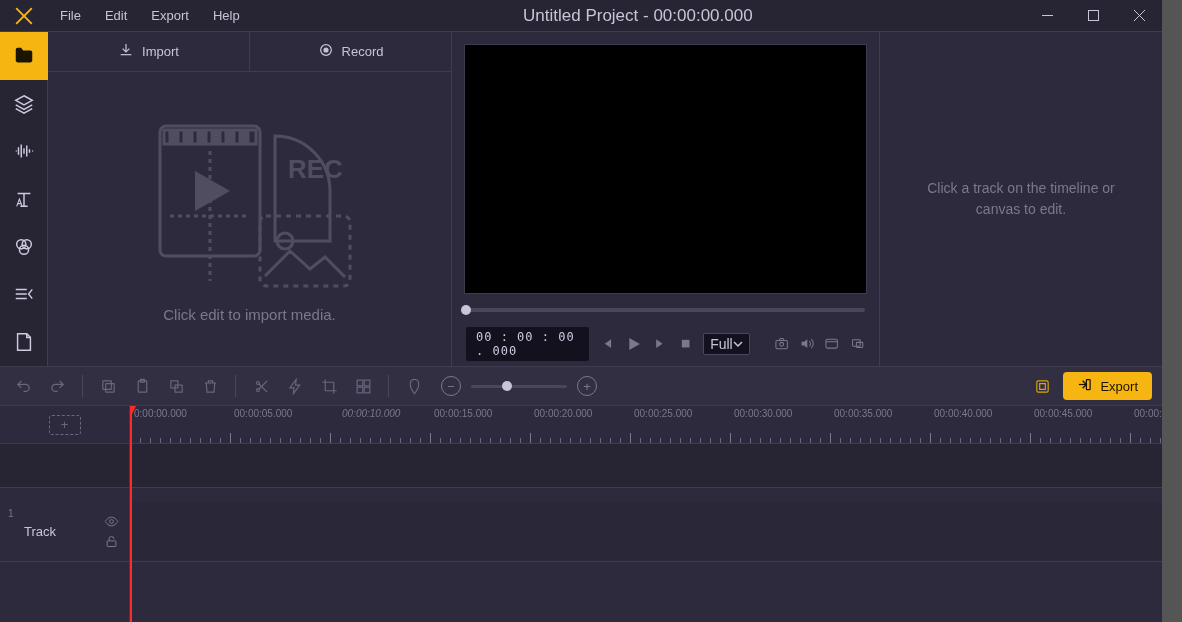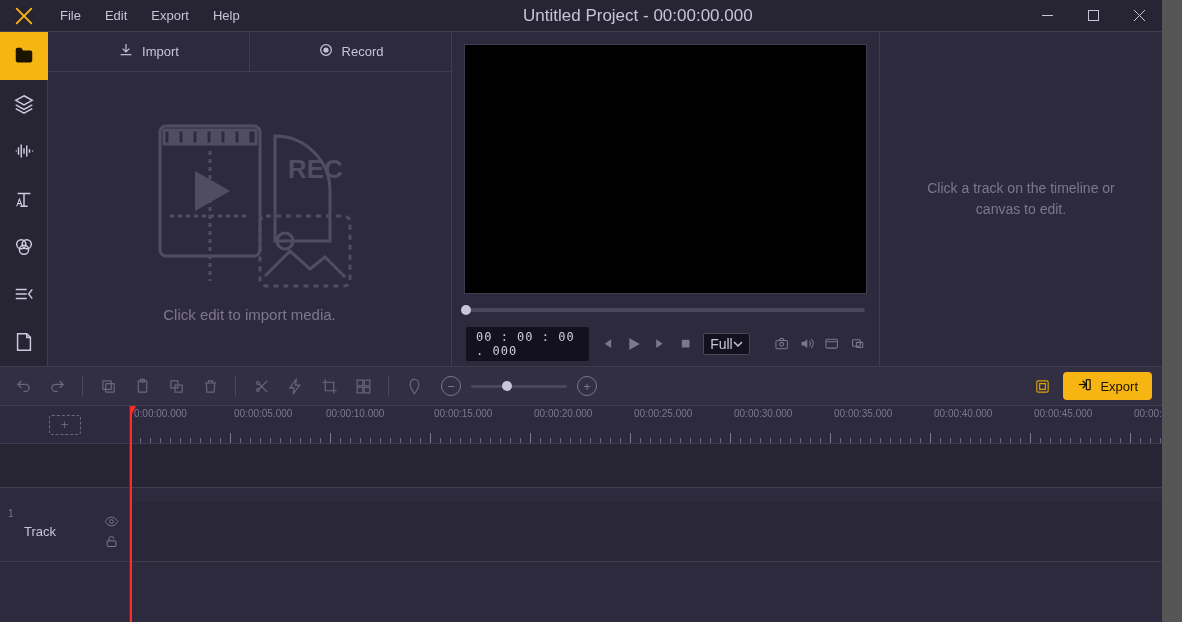--- a/index.html
+++ b/index.html
@@ -428,21 +428,21 @@
             </div>
         </div>
       </div>
     </div>
     <div class="tl-right">
       <div class="playhead"></div>
       <div class="ruler">
         <div class="ruler-labels" id="ruler-labels">
             <div class="ruler-label" style="left: 4px;">0:00:00.000</div>
             <div class="ruler-label" style="left: 104px;">00:00:05.000</div>
-            <div class="ruler-label" style="left: 196px;">00:00:10.000</div>
+            <div class="ruler-label" style="left: 212px; font-style: italic;">00:00:10.000</div>
             <div class="ruler-label" style="left: 304px;">00:00:15.000</div>
             <div class="ruler-label" style="left: 404px;">00:00:20.000</div>
             <div class="ruler-label" style="left: 504px;">00:00:25.000</div>
             <div class="ruler-label" style="left: 604px;">00:00:30.000</div>
             <div class="ruler-label" style="left: 704px; text-align: right;">00:00:35.000</div>
             <div class="ruler-label" style="left: 804px;">00:00:40.000</div>
             <div class="ruler-label" style="left: 904px;">00:00:45.000</div>
             <div class="ruler-label" style="left: 1004px;">00:00:50</div>
           </div>
         <div class="ruler-ticks" id="ruler-ticks">

